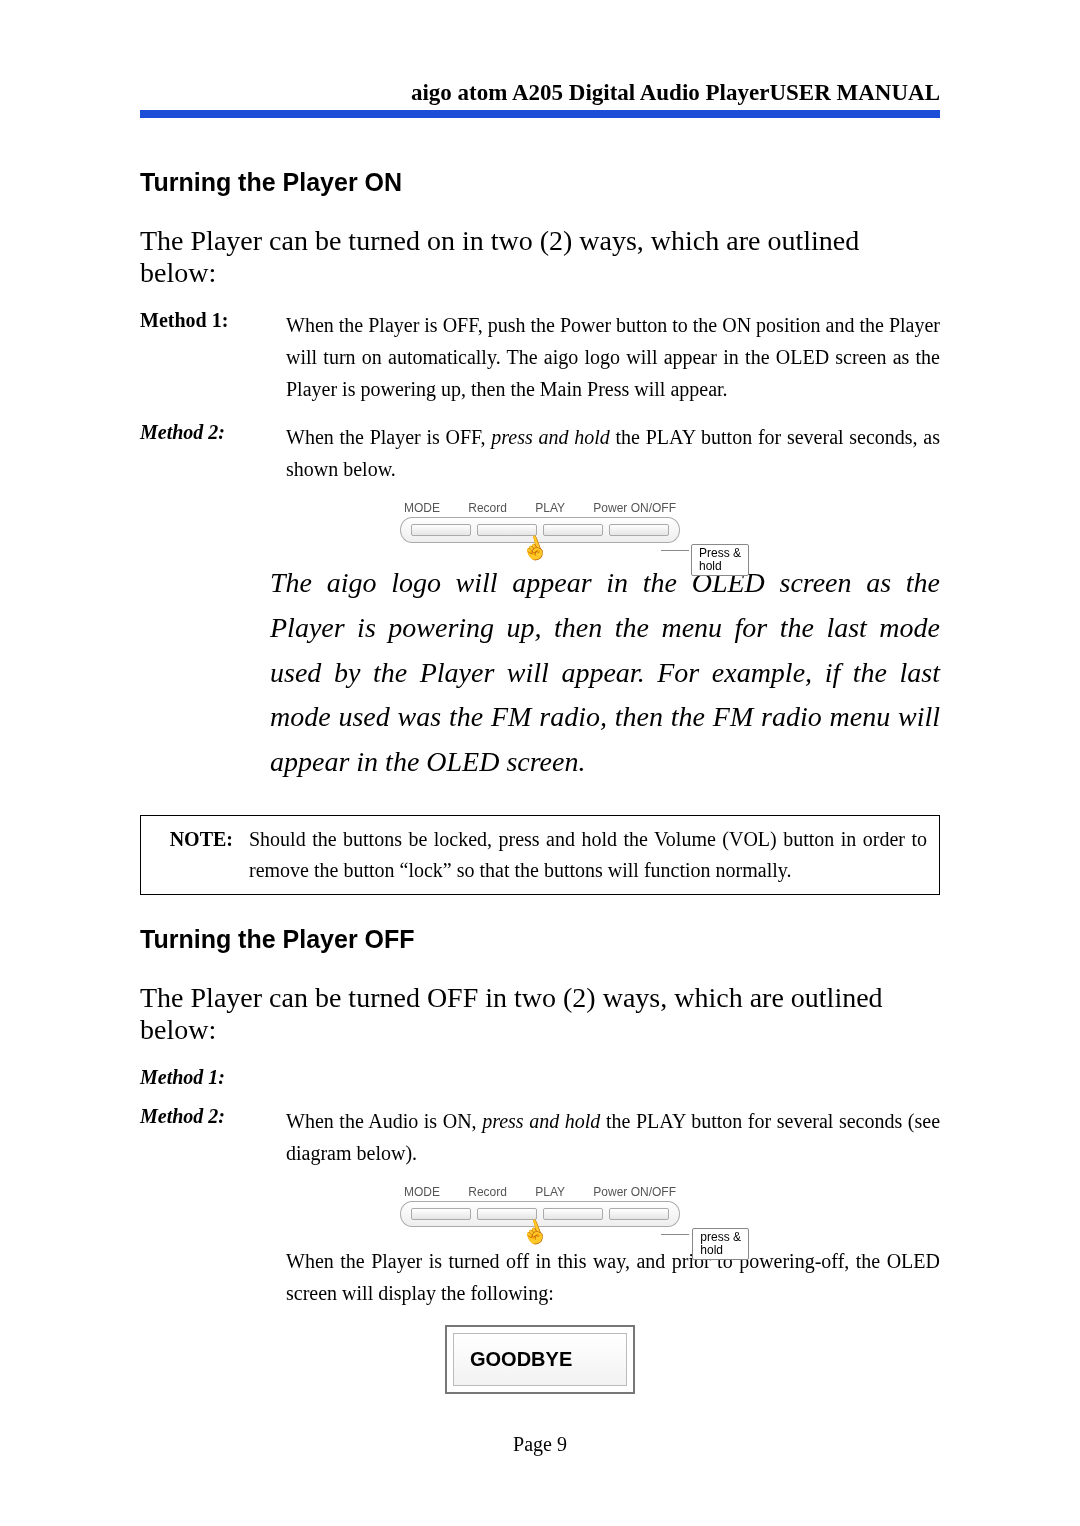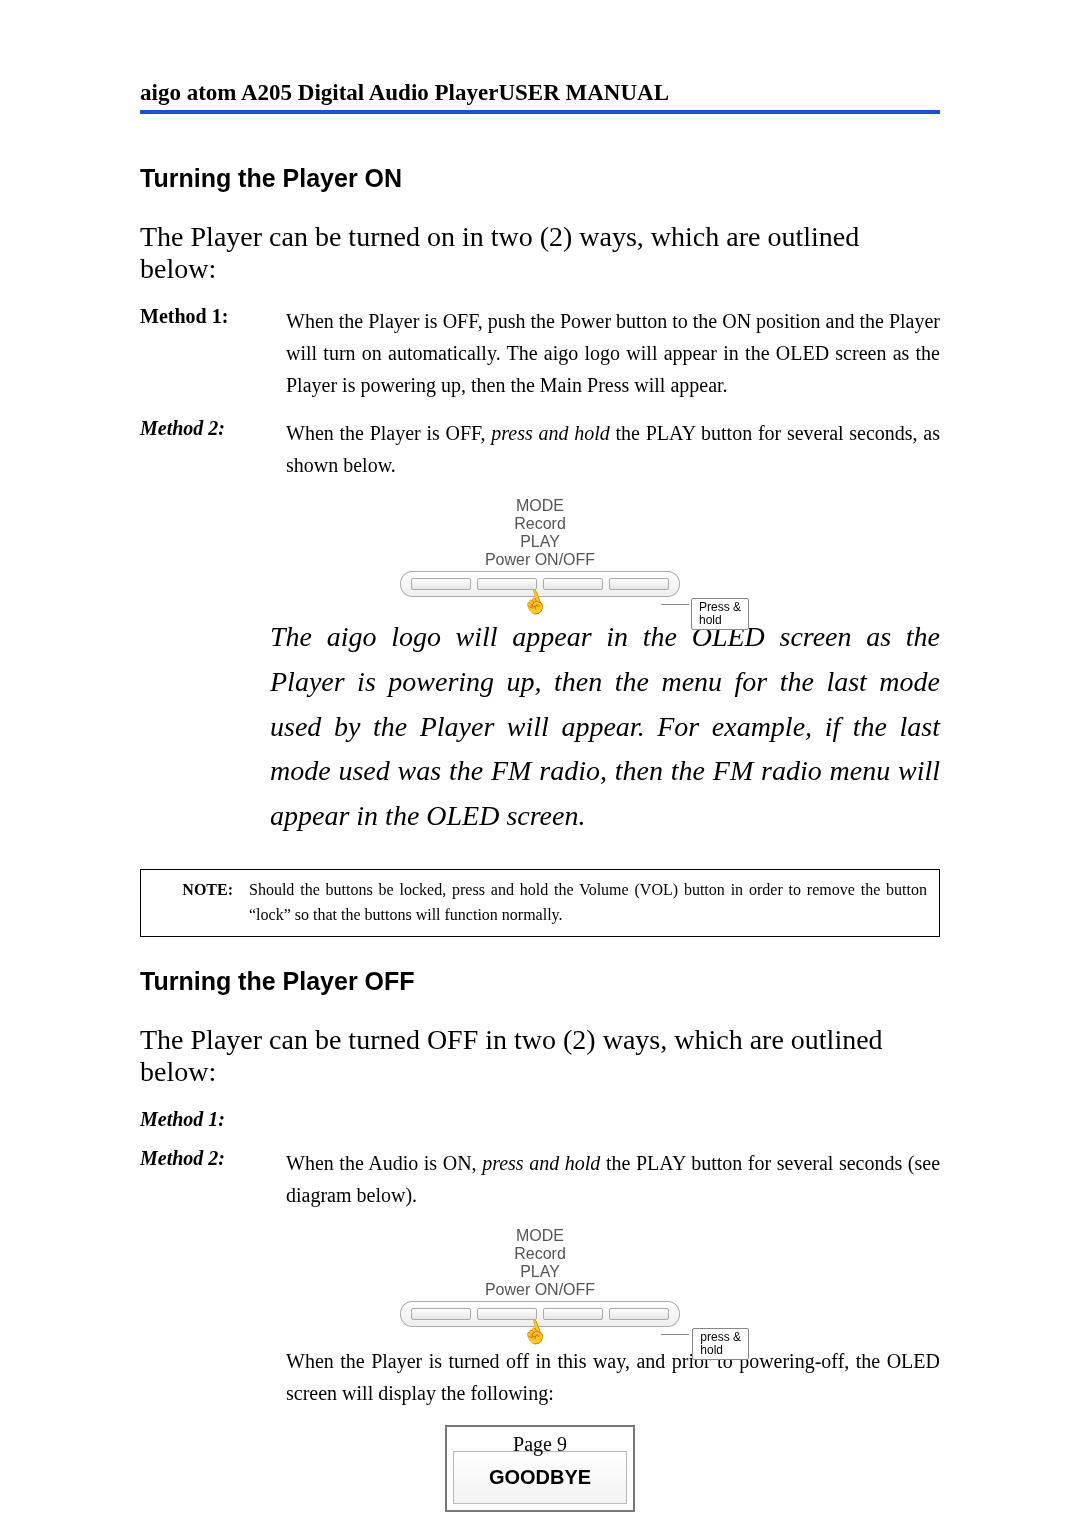--- a/index.html
+++ b/index.html
@@ -10,24 +10,24 @@
   }
   .page {
     width: 1080px;
     height: 1526px;
     box-sizing: border-box;
     padding: 80px 140px 60px 140px;
     position: relative;
   }
   .header {
     display: flex;
-    justify-content: flex-start;
+    justify-content: flex-end;
     font-weight: bold;
     font-size: 23px;
-    border-bottom: 4px solid #1d4ed8;
+    border-bottom: 8px solid #1d4ed8;
     padding-bottom: 4px;
     margin-bottom: 50px;
   }
   h2 {
     font-family: Arial, Helvetica, sans-serif;
     font-weight: bold;
     font-size: 25px;
     margin-top: 12px;
     margin-bottom: 28px;
   }
@@ -60,25 +60,24 @@
   .diagram {
     margin: 10px auto 18px auto;
     width: 280px;
     text-align: center;
     position: relative;
   }
   .diag-labels {
     display: flex;
     justify-content: space-between;
     font-family: Arial, Helvetica, sans-serif;
-    font-size: 16px;
+    font-size: 12px;
     color: #555;
     padding: 0 4px;
     margin-bottom: 2px;
-    flex-direction: column;
   }
   .device-body {
     height: 24px;
     background: linear-gradient(#fff,#eee);
     border: 1px solid #aaa;
     border-radius: 12px 12px 12px 12px / 50%;
     position: relative;
     display: flex;
     align-items: center;
     padding: 0 10px;
@@ -125,21 +124,21 @@
     font-size: 28px;
     font-style: italic;
     text-align: justify;
     line-height: 1.6;
     margin-top: 2px;
     margin-bottom: 26px;
     padding-left: 130px;
   }
   .note-box {
     border: 1px solid #000;
-    font-size: 16px;
+    font-size: 20px;
     display: flex;
     gap: 16px;
     padding: 8px 12px;
     margin-top: 30px;
     margin-bottom: 30px;
     text-align: justify;
     line-height: 1.55;
     justify-content: center;
   }
   .note-label {
@@ -154,27 +153,26 @@
   .screen-box {
     width: 190px;
     margin: 10px auto 0 auto;
     border: 2px solid #777;
     padding: 6px;
     box-sizing: border-box;
     background:#fff;
   }
   .screen-inner {
     border: 1px solid #bbb;
-    padding: 14px 6px;
-    text-align: center;
+    padding: 14px 16px;
+    text-align: left;
     font-family: Arial, Helvetica, sans-serif;
     font-weight: bold;
     font-size: 20px;
     background: linear-gradient(#fff,#f2f2f2);
-    margin-top: 18px;
   }
   .footer {
     position: absolute;
     bottom: 70px;
     left: 0;
     right: 0;
     text-align: center;
     font-size: 20px;
   }
 </style>

